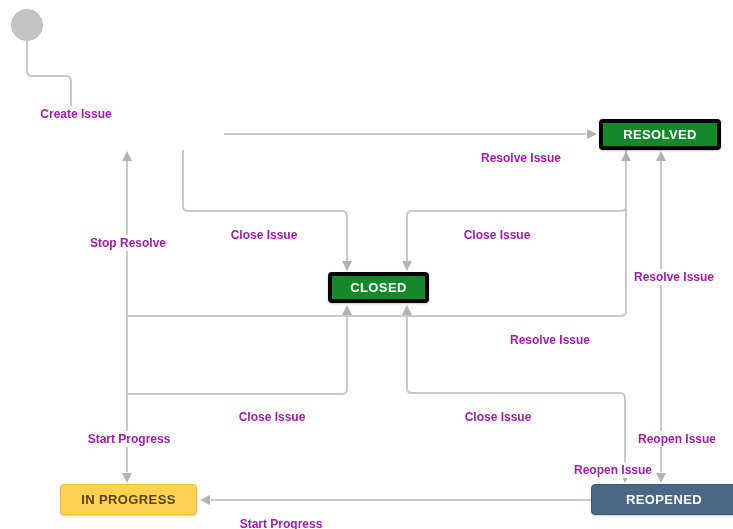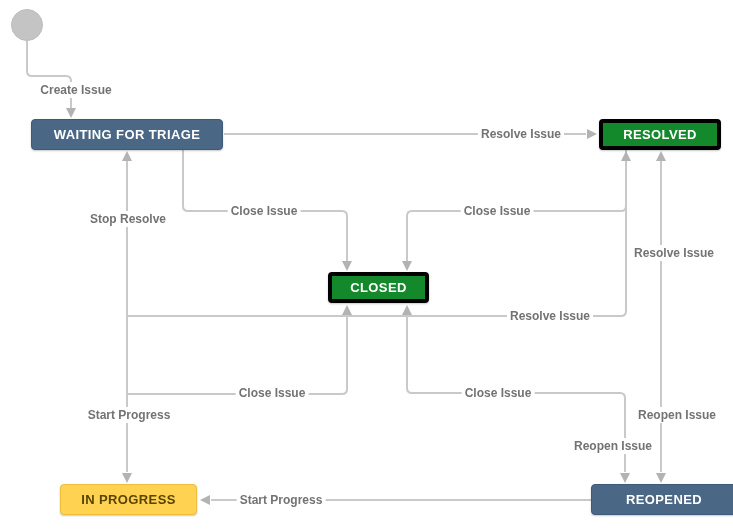--- a/index.html
+++ b/index.html
@@ -17,21 +17,21 @@
     display:flex;align-items:center;justify-content:center;
     font-size:13px;font-weight:700;letter-spacing:.4px;
     box-shadow:0 1px 2px rgba(0,0,0,.22);
   }
   .st-blue{background:#4a6785;border:1px solid #40597a;color:#ffffff;}
   .st-green{background:#14892c;border:4px solid #000000;color:#ffffff;}
   .st-yellow{background:#ffd351;border:1px solid #edbd3e;color:#594300;}
   .elabel{
     position:absolute;transform:translate(-50%,-50%);
     background:#ffffff;padding:1px 3px;white-space:nowrap;
-    font-size:12px;font-weight:600;color:#737373;line-height:14px;
+    font-size:12px;font-weight:600;color:#a21caf;line-height:14px;margin-top:24px;
   }
 </style>
 </head>
 <body>
 
 <div class="stage">
 
   <svg width="733" height="529" viewBox="0 0 733 529">
     <g stroke="#c9c9c9" stroke-width="2" fill="none">
       <path d="M27,41 V71 Q27,76 32,76 H66 Q71,76 71,81 V108"></path>
@@ -57,23 +57,20 @@
       <polygon points="661,483 656,473 666,473"></polygon>
       <polygon points="347,305 342,315 352,315"></polygon>
       <polygon points="407,305 402,315 412,315"></polygon>
       <polygon points="625,483 620,473 630,473"></polygon>
       <polygon points="200,500 210,495 210,505"></polygon>
     </g>
   </svg>
 
   <div class="start-circle"></div>
 
-  <div class="status st-blue" style="left:31px;top:119px;width:192px;">
-    <span>WAITING FOR TRIAGE</span>
-  </div>
   <div class="status st-green" style="left:599px;top:119px;width:122px;">
     <span>RESOLVED</span>
   </div>
   <div class="status st-green" style="left:328px;top:272px;width:101px;">
     <span>CLOSED</span>
   </div>
   <div class="status st-yellow" style="left:60px;top:484px;width:137px;">
     <span>IN PROGRESS</span>
   </div>
   <div class="status st-blue" style="left:591px;top:484px;width:146px;">

